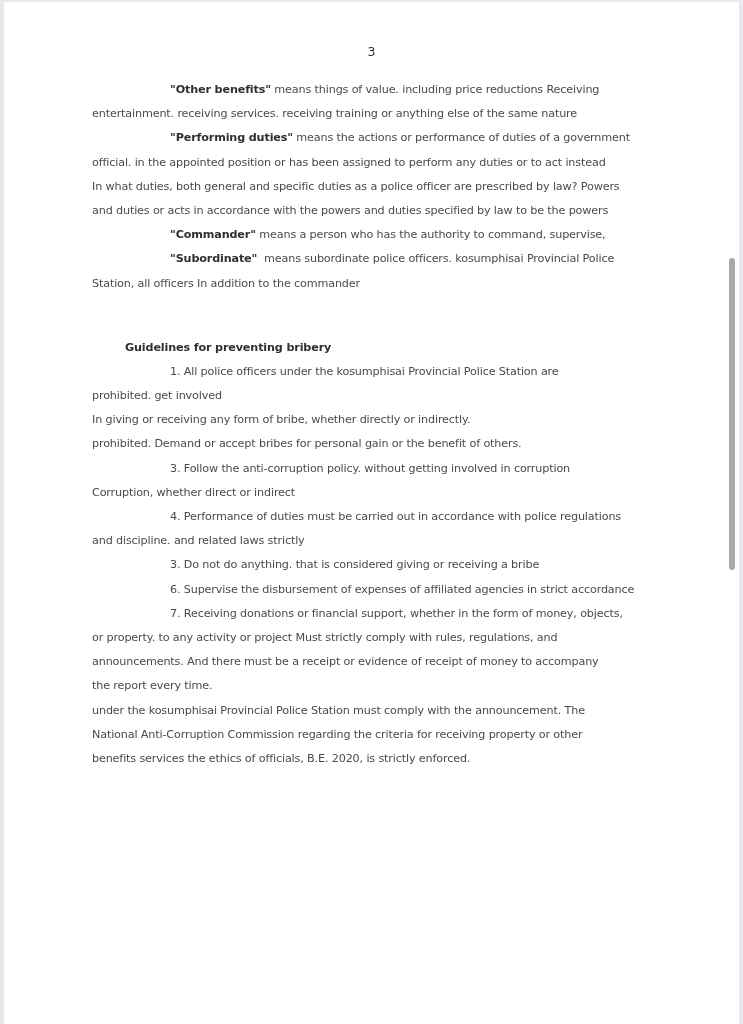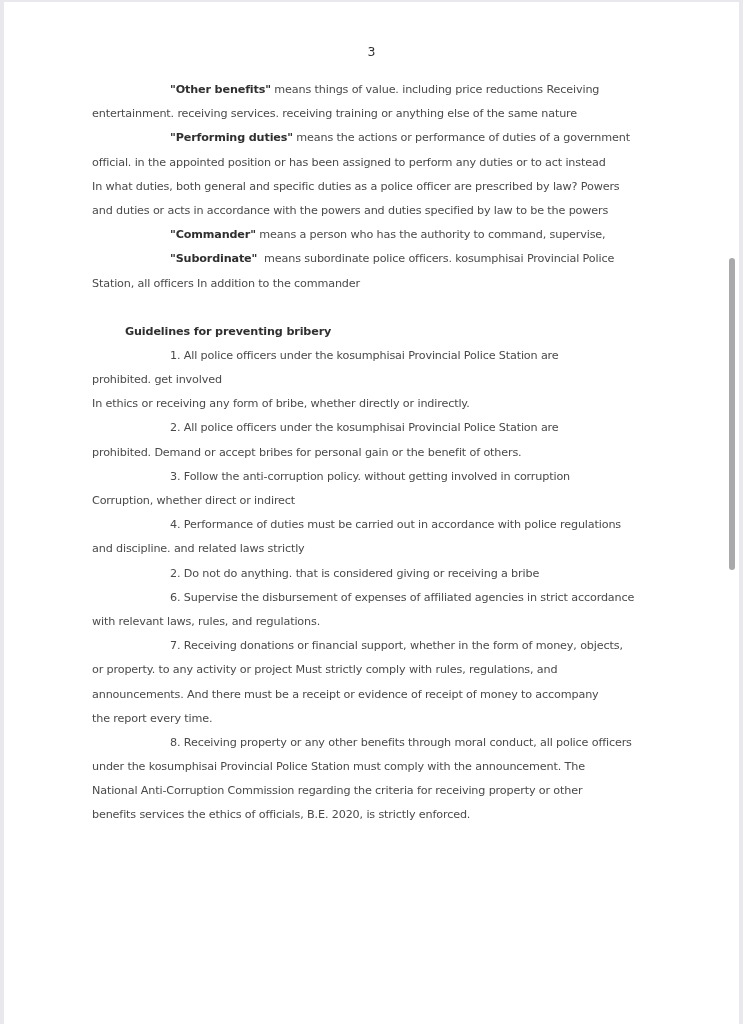--- a/index.html
+++ b/index.html
@@ -43,21 +43,21 @@
       font-size: 11.2px;
       line-height: 24.2px;
       color: #4a4a4a;
       letter-spacing: -0.15px;
     }
     .line {
       white-space: nowrap;
       height: 24.2px;
     }
     .indent { padding-left: 78px; }
-    .indent-h { padding-left: 33px; }
+    .indent-h { padding-left: 33px; margin-top: 16px; }
     .b {
       font-weight: bold;
       color: #2f2f2f;
     }
     .gap { height: 24px; }
     .scrollbar-thumb {
       position: absolute;
       left: 729px;
       top: 258px;
       width: 6px;
@@ -87,42 +87,39 @@
 
       <div class="line indent"><span class="b">"Subordinate"</span><span style="white-space:pre">  means subordinate police officers. kosumphisai Provincial Police</span></div>
       <div class="line">Station, all officers In addition to the commander</div>
 
       <div class="gap"></div>
 
       <div class="line indent-h b">Guidelines for preventing bribery</div>
 
       <div class="line indent">1. All police officers under the kosumphisai Provincial Police Station are</div>
       <div class="line">prohibited. get involved</div>
-      <div class="line">In ethics or receiving any form of bribe, whether directly or indirectly.</div>
+      <div class="line">In giving or receiving any form of bribe, whether directly or indirectly.</div>
 
-      <div class="line indent">2. All police officers under the kosumphisai Provincial Police Station are</div>
       <div class="line">prohibited. Demand or accept bribes for personal gain or the benefit of others.</div>
 
       <div class="line indent">3. Follow the anti-corruption policy. without getting involved in corruption</div>
       <div class="line">Corruption, whether direct or indirect</div>
 
       <div class="line indent">4. Performance of duties must be carried out in accordance with police regulations</div>
       <div class="line">and discipline. and related laws strictly</div>
 
-      <div class="line indent">2. Do not do anything. that is considered giving or receiving a bribe</div>
+      <div class="line indent">3. Do not do anything. that is considered giving or receiving a bribe</div>
 
       <div class="line indent">6. Supervise the disbursement of expenses of affiliated agencies in strict accordance</div>
-      <div class="line">with relevant laws, rules, and regulations.</div>
 
       <div class="line indent">7. Receiving donations or financial support, whether in the form of money, objects,</div>
       <div class="line">or property. to any activity or project Must strictly comply with rules, regulations, and</div>
       <div class="line">announcements. And there must be a receipt or evidence of receipt of money to accompany</div>
       <div class="line">the report every time.</div>
 
-      <div class="line indent">8. Receiving property or any other benefits through moral conduct, all police officers</div>
       <div class="line">under the kosumphisai Provincial Police Station must comply with the announcement. The</div>
       <div class="line">National Anti-Corruption Commission regarding the criteria for receiving property or other</div>
       <div class="line">benefits services the ethics of officials, B.E. 2020, is strictly enforced.</div>
     </div>
   </div>
 
   <div class="scrollbar-thumb" style="background: rgb(169, 169, 171);"></div>
 </div>
 
 </body></html>

